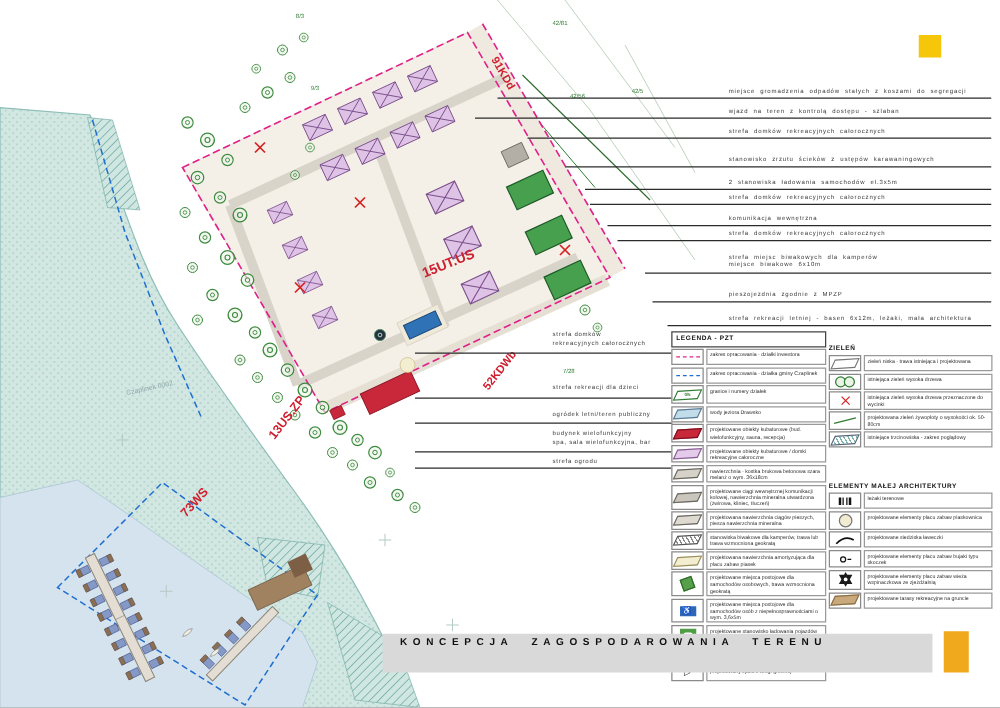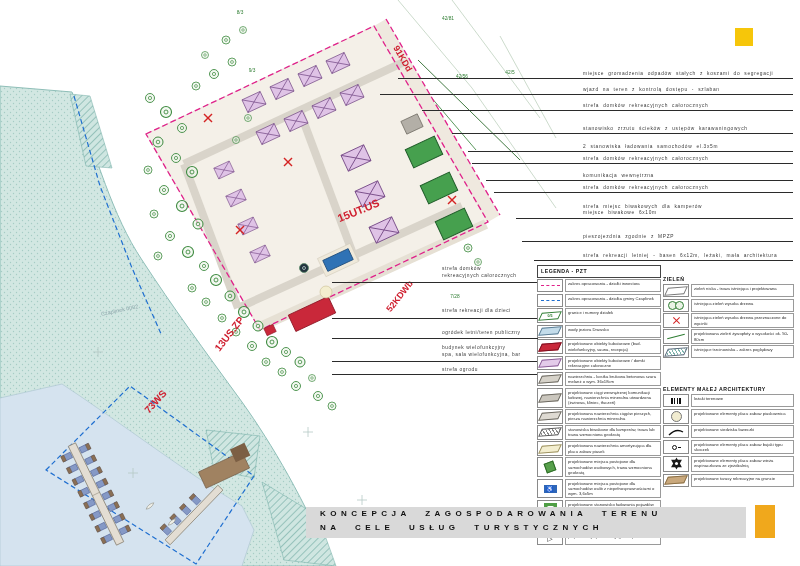--- a/index.html
+++ b/index.html
@@ -505,19 +505,18 @@
     <div class="lrow">
       <span class="licon">
           <i class="par" style="background:#c9a87c;border-color:#8a6f46"></i>
         </span>
       <span class="ltxt">projektowane tarasy rekreacyjne na gruncie</span>
       </div>
   </div>
 
   <div class="titlebar">
     <div>KONCEPCJA ZAGOSPODAROWANIA TERENU</div>
-    <div>NA CELE USŁUG TURYSTYCZNYCH</div>
   </div>
 
   <div class="abs" style="left:735px;top:28px;width:18px;height:18px;background:#f6c60a"></div>
   <div class="abs" style="left:755px;top:505px;width:20px;height:33px;background:#f0a81c"></div>
 
 </div>
 
 </body></html>

